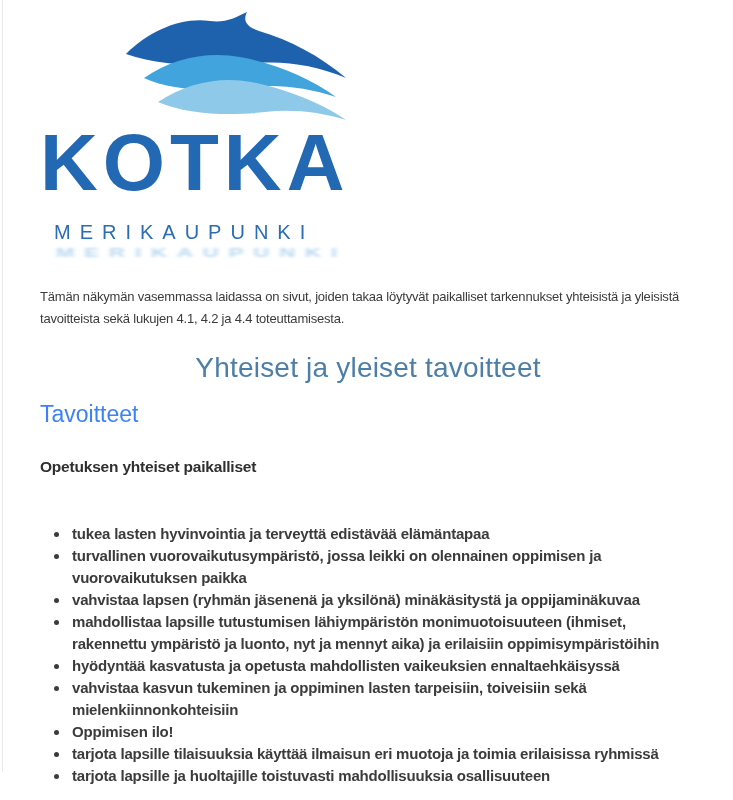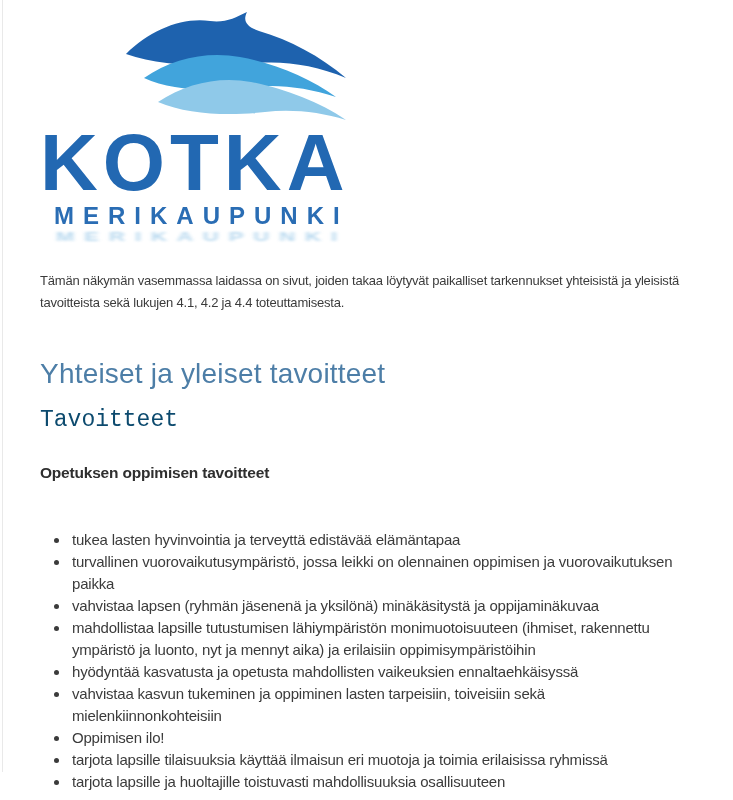--- a/index.html
+++ b/index.html
@@ -41,26 +41,26 @@
   .logo-title {
     font-size: 80px;
     font-weight: bold;
     letter-spacing: 5px;
     line-height: 70px;
     margin-top: 2px;
     color: #2268b2;
     white-space: nowrap;
   }
   .logo-subtitle {
-    font-size: 24px;
-    font-weight: bold;
+    font-size: 20px;
+    font-weight: normal;
     letter-spacing: 9px;
     line-height: 28px;
     margin-left: 14px;
-    margin-top: 4px;
+    margin-top: 20px;
     color: #2a6db4;
     white-space: nowrap;
   }
   .logo-ghost {
     font-size: 22px;
     font-weight: bold;
     letter-spacing: 10px;
     line-height: 12px;
     margin-left: 16px;
     margin-top: 4px;
@@ -80,45 +80,46 @@
     color: #3b3b3b;
     max-width: 660px;
   }
   .intro { margin-top: 24px; }
 
   h1.section-title {
     font-size: 28px;
     font-weight: 400;
     letter-spacing: 0.2px;
     color: #4d7ea7;
-    margin: 44px 0 0 0;
+    margin: 22px 0 0 0;
     line-height: 32px;
+    text-align: center;
   }
   h2.section-subtitle {
     font-size: 23px;
     font-weight: 400;
-    color: #0c4a6e;
+    color: #3b82f6;
     margin: 16px 0 8px 0;
     line-height: 28px;
-    font-family: Liberation Mono, monospace;
   }
   h3.subsection-heading {
     font-size: 15.5px;
     font-weight: bold;
     color: #2f2f2f;
     margin: 29px 0 0 0;
     line-height: 20px;
     letter-spacing: -0.2px;
   }
   .lead { margin-top: 11px; }
 
   ul.goal-list {
     margin: 10px 0 0 0;
     padding-left: 30px;
     max-width: 630px;
+    font-weight: bold;
   }
   ul.goal-list li {
     font-size: 15px;
     line-height: 22px;
     letter-spacing: -0.2px;
     margin: 0;
     padding-left: 2px;
   }
 </style>
 </head>
@@ -137,21 +138,21 @@
       </svg>
       <div class="logo-title">KOTKA</div>
       <div class="logo-subtitle">MERIKAUPUNKI</div>
       <div class="logo-ghost">MERIKAUPUNKI</div>
     </div>
 
     <p class="body-text intro">Tämän näkymän vasemmassa laidassa on sivut, joiden takaa löytyvät paikalliset tarkennukset yhteisistä ja yleisistä tavoitteista sekä lukujen 4.1, 4.2 ja 4.4 toteuttamisesta.</p>
 
     <h1 class="section-title">Yhteiset ja yleiset tavoitteet</h1>
     <h2 class="section-subtitle">Tavoitteet</h2>
-    <h3 class="subsection-heading">Opetuksen oppimisen tavoitteet</h3>
+    <h3 class="subsection-heading">Opetuksen yhteiset paikalliset</h3>
 
     <p class="body-text lead">
       <br>
     </p>
 
     <ul class="goal-list">
         <li>tukea lasten hyvinvointia ja terveyttä edistävää elämäntapaa</li>
         <li>turvallinen vuorovaikutusympäristö, jossa leikki on olennainen oppimisen ja vuorovaikutuksen paikka</li>
         <li>vahvistaa lapsen (ryhmän jäsenenä ja yksilönä) minäkäsitystä ja oppijaminäkuvaa</li>
         <li>mahdollistaa lapsille tutustumisen lähiympäristön monimuotoisuuteen (ihmiset, rakennettu ympäristö ja luonto, nyt ja mennyt aika) ja erilaisiin oppimisympäristöihin</li>

